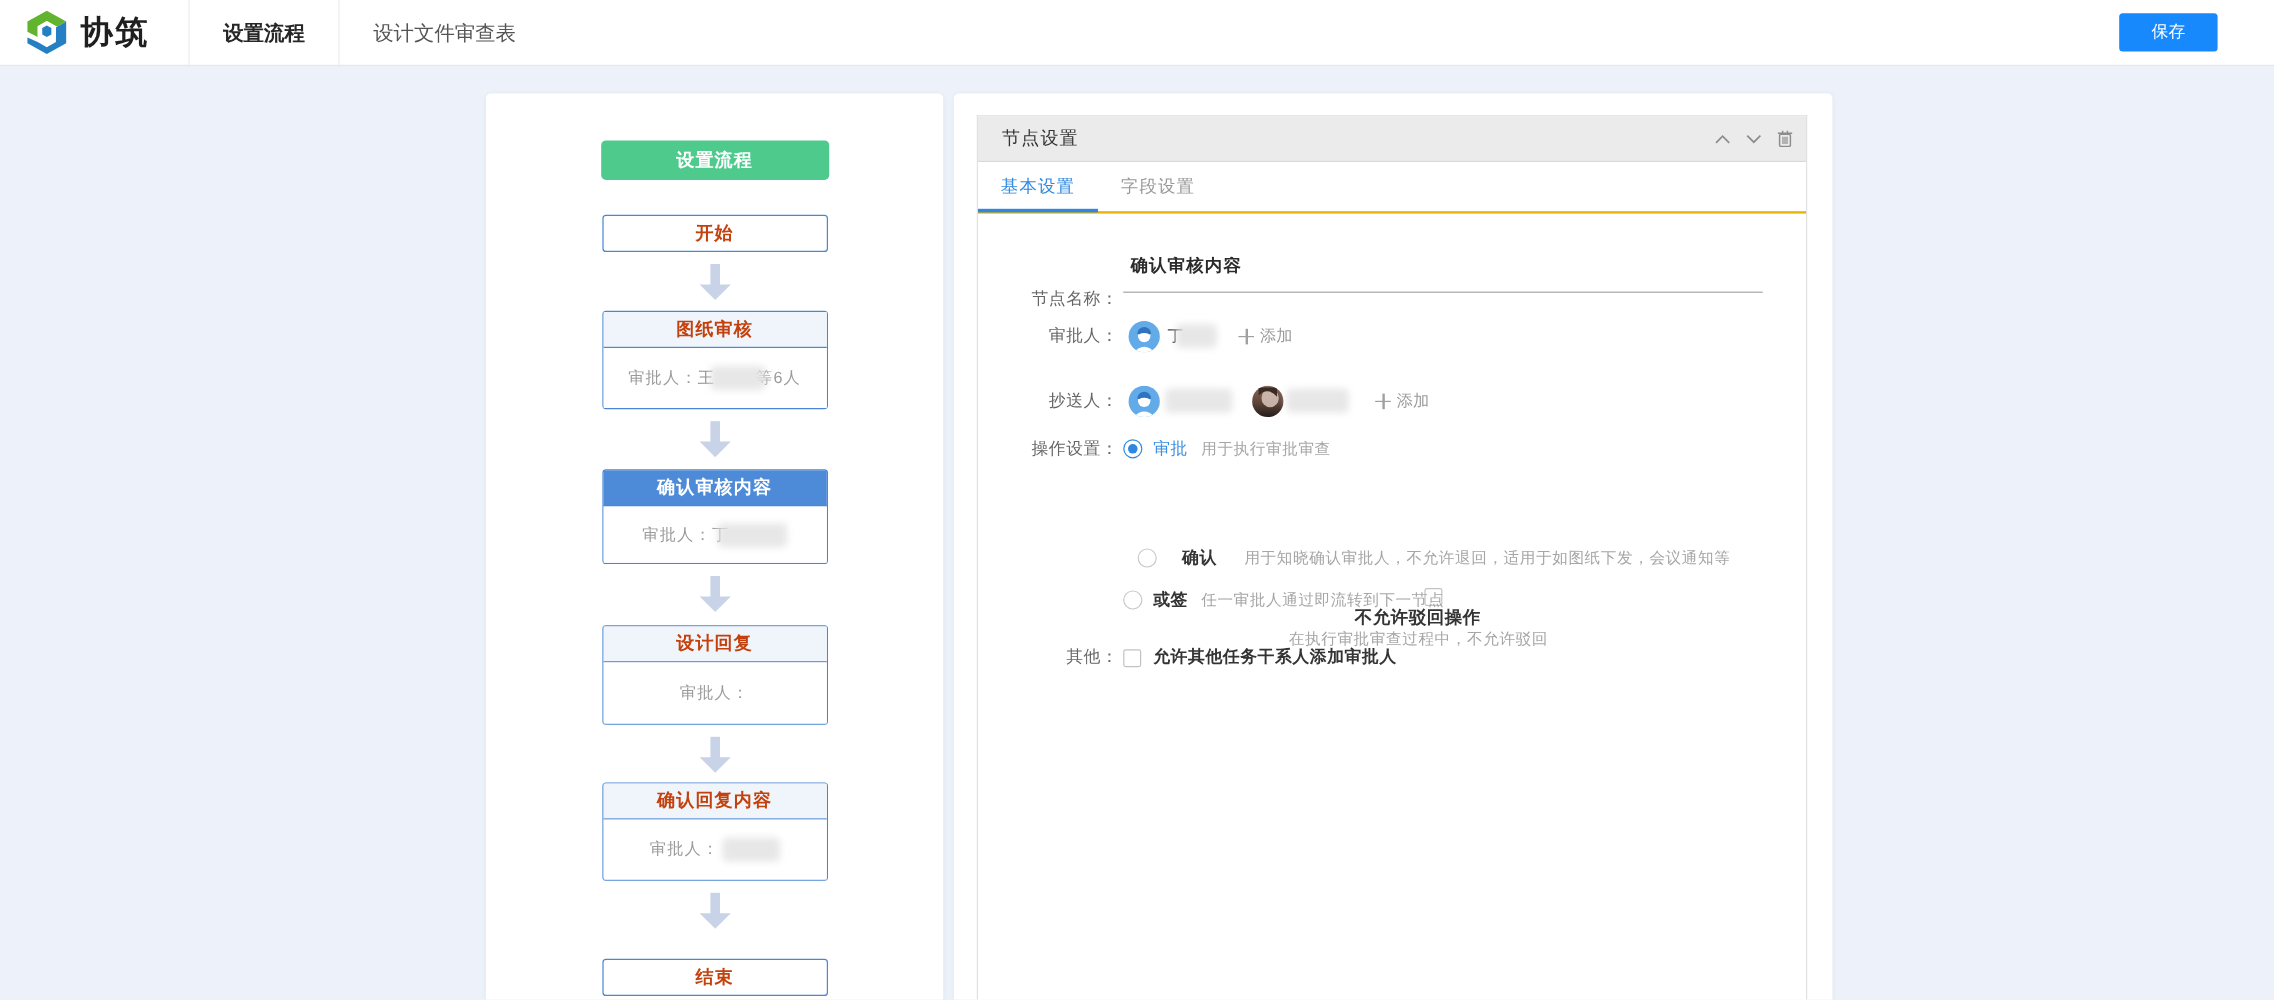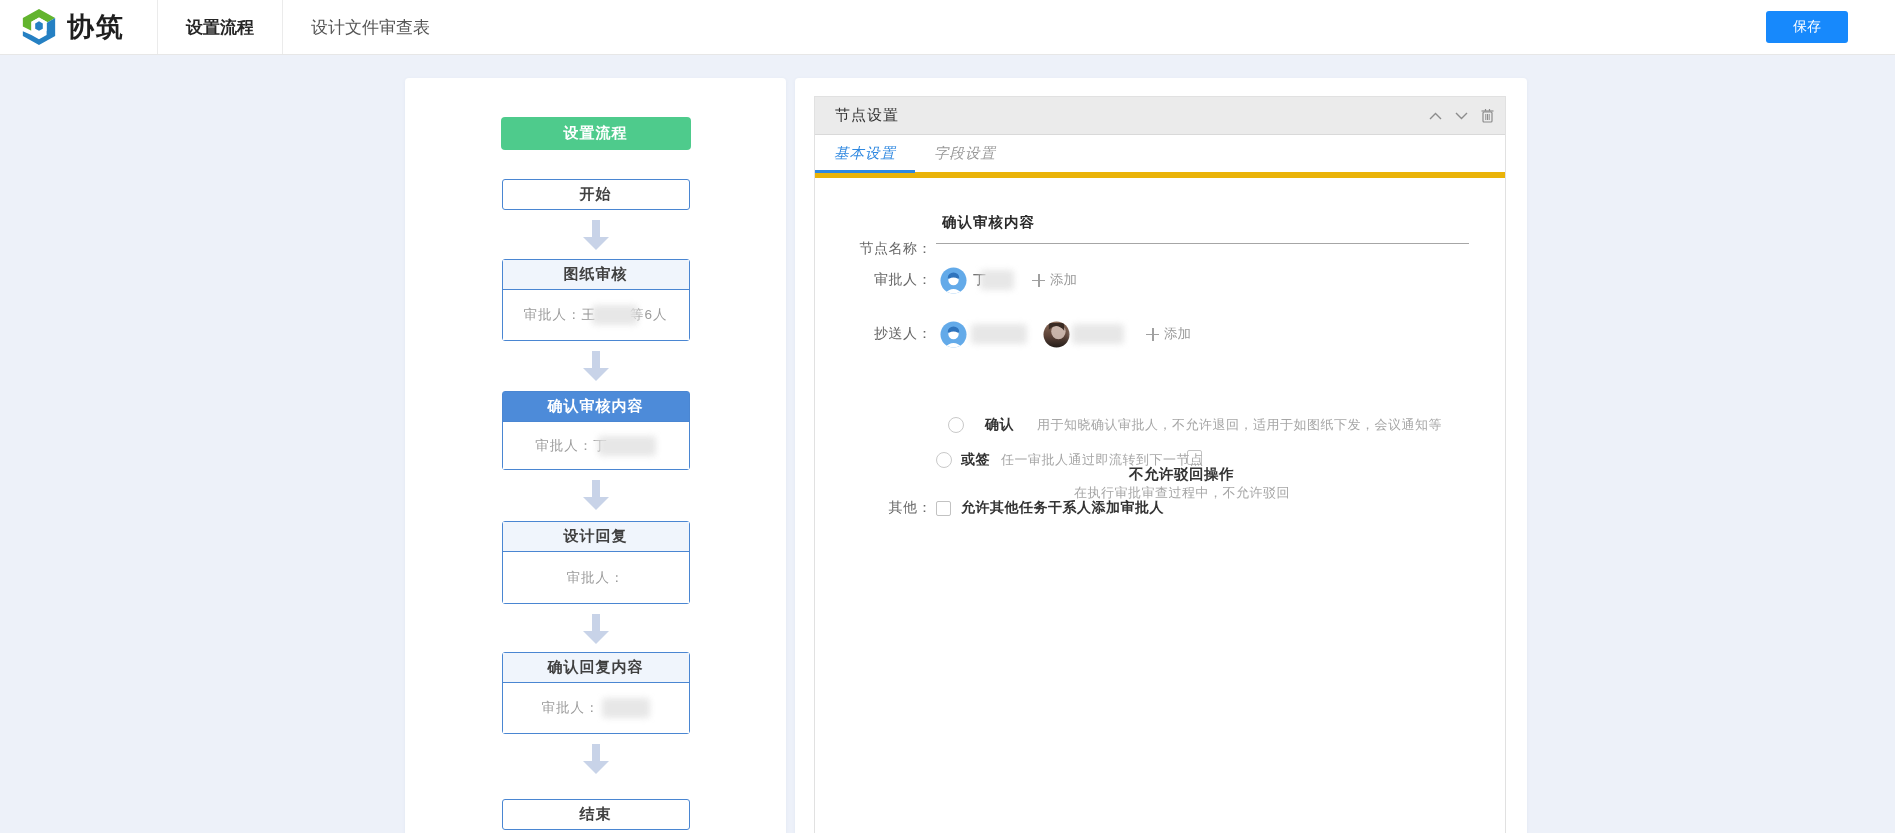--- a/index.html
+++ b/index.html
@@ -37,21 +37,21 @@
   
   .flow-col { width:190px; margin:0 auto; padding-top:39px; display:flex; flex-direction:column; align-items:center; }
   .add-step-btn {
     width:190px; height:33px; background:#4ecb8c; color:#fff; border:none; border-radius:4px;
     font-size:15px; font-weight:700; letter-spacing:1px; cursor:pointer; font-family:inherit;
   }
   .node { width:188px; border:1px solid #4a86d2; border-radius:3px; background:#fff; cursor:pointer; }
   .node.simple { height:31px; margin-top:29px; display:flex; align-items:center; justify-content:center; }
   .node .node-title {
     display:flex; align-items:center; justify-content:center; height:30px;
-    font-size:15px; font-weight:700; color:#404040; letter-spacing:1px;
+    font-size:15px; font-weight:700; color:#c2410c; letter-spacing:1px;
   }
   .node.simple .node-title { height:auto; }
   .node.normal .node-title { background:#f0f5fc; border-bottom:1px solid #4a86d2; }
   .node.selected .node-title { background:#4d8bd9; color:#fff; border-bottom:1px solid #4a86d2; }
   .node-body {
     display:flex; align-items:center; justify-content:center;
     font-size:13.5px; color:#9b9b9b; background:#fff; letter-spacing:1px;
   }
   .flow-arrow { margin:10px auto 9px; width:26px; height:30px; position:relative; }
   .flow-arrow .stem { position:absolute; left:9px; top:0; width:8px; height:18px; background:#c8d3e8; }
@@ -65,21 +65,21 @@
     position:absolute; left:19px; top:18px; width:692px; height:772px;
     border:1px solid #e1e1e1; border-bottom:none; background:#fff;
   }
   .panel-head {
     height:38px; background:#ebebeb; border-bottom:1px solid #d9d9d9;
     display:flex; align-items:center; padding:0 10px 0 20px;
   }
   .panel-title { font-size:15px; color:#333; letter-spacing:1px; }
   .panel-head-icons { margin-left:auto; display:flex; align-items:center; gap:11px; }
   .phicon { width:15px; height:16px; display:flex; align-items:center; justify-content:center; cursor:pointer; }
-  .tabs { display:flex; border-bottom:6px solid #eab308; height:43px;font-style:italic; }
+  .tabs { display:flex; border-bottom:2px solid #eab308; height:43px; }
   .tab {
     width:100px; display:flex; align-items:center; justify-content:center;
     font-size:14.5px; color:#999; cursor:pointer; position:relative; letter-spacing:1px;
   }
   .tab.active { color:#2f88e0; }
   .tab.active::after { content:""; position:absolute; left:0; bottom:-1px; width:100%; height:3px; background:#2f88e0; }
   
   .form { padding:0 0 0 33px; }
   .f-row { display:flex; align-items:center; }
   .f-label { flex:0 0 84px; text-align:right; font-size:14px; color:#666; letter-spacing:.5px; }
@@ -315,20 +315,26 @@
         <svg class="avatar" style="margin-left:16px;">
             <use href="#avatar-photo"></use>
           </svg>
         <span class="blur-chip" style="width:52px;margin-left:2px;"></span>
         <span class="add-link" style="margin-left:22px;">
           <span class="plus-ic"></span>
           <span>添加</span>
         </span>
       </div>
 
+      <div class="f-row row-action">
+        <span class="f-label">操作设置：</span>
+        <span class="radio checked gap2" style="margin-left:4px;"></span>
+        <span class="opt-label-blue">审批</span>
+        <span class="opt-desc">用于执行审批审查</span>
+      </div>
 
       <div class="f-row row-reject">
         <span class="f-label"></span>
         <span class="checkbox" style="margin-left:36px;"></span>
         <span class="cb-label">不允许驳回操作</span>
         <span class="opt-desc">在执行审批审查过程中，不允许驳回</span>
       </div>
 
       <div class="f-row row-confirm" style="margin-top:17px;">
         <span class="f-label"></span>

